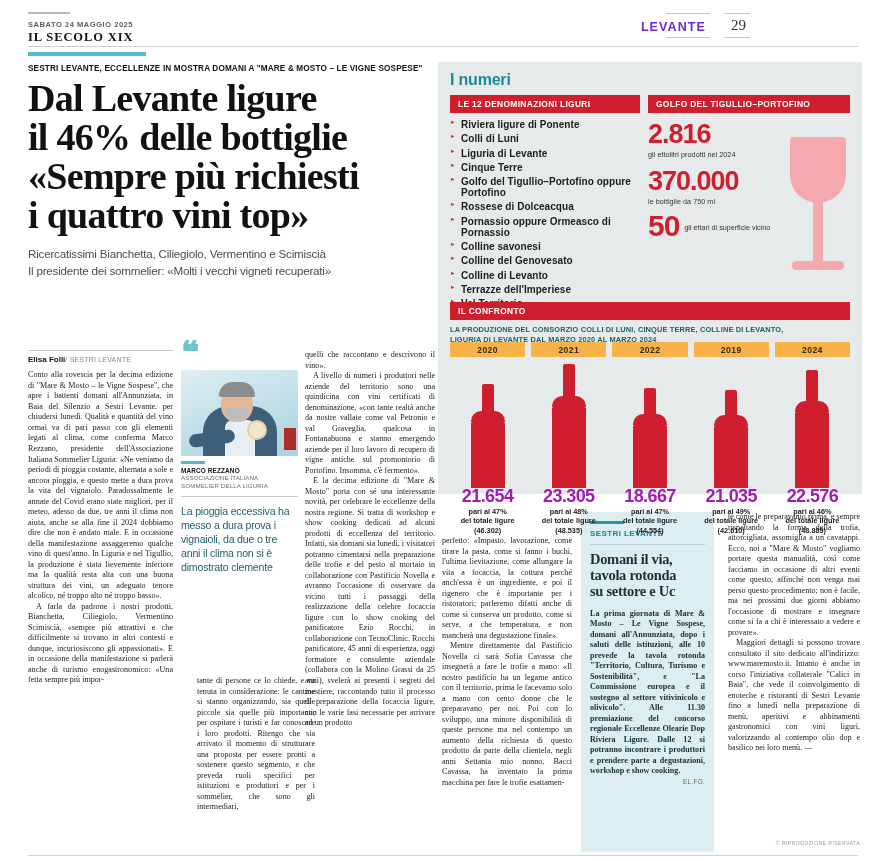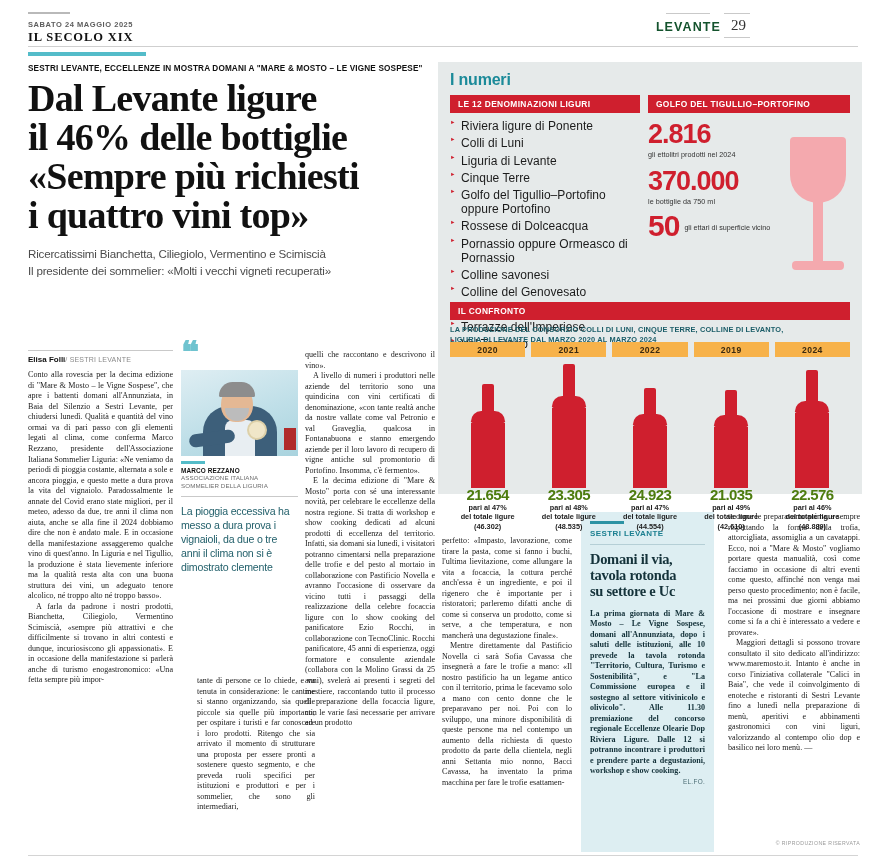--- a/index.html
+++ b/index.html
@@ -18,23 +18,23 @@
     position:absolute; left:28px; top:20px;
     font-family:"Liberation Sans", sans-serif;
     font-size:7.5px; letter-spacing:.55px; color:#5d5d5d; font-weight:600;
   }
   .mh-title {
     position:absolute; left:28px; top:30px;
     font-family:"Liberation Serif", serif;
     font-size:12.5px; font-weight:bold; letter-spacing:.9px; color:#111;
   }
   .mh-section {
-    position:absolute; right:47px; top:20px;
-    font-family:"Liberation Sans", sans-serif;
-    font-size:12.5px; font-weight:bold; letter-spacing:1.1px; color:#14532d;
+    position:absolute; right:62px; top:20px;
+    font-family:"Liberation Sans", sans-serif;
+    font-size:12.5px; font-weight:bold; letter-spacing:1.1px; color:#6d28d9;
   }
   .mh-pagenum {
     position:absolute; right:22px; top:17px;
     font-family:"Liberation Serif", serif;
     font-size:15px; color:#333;
   }
   .mh-pn-top { position:absolute; right:18px; top:13px; width:26px; height:1px; background:#c9c9c9; }
   .mh-pn-bot { position:absolute; right:18px; top:37px; width:26px; height:1px; background:#c9c9c9; }
   .mh-sec-top { position:absolute; right:58px; top:13px; width:44px; height:1px; background:#c9c9c9; }
   .mh-sec-bot { position:absolute; right:58px; top:37px; width:44px; height:1px; background:#c9c9c9; }
@@ -155,21 +155,21 @@
   .redbar {
     background:#cf1f2e; color:#fff;
     font-family:"Liberation Sans", sans-serif;
     font-size:8.4px; font-weight:bold; letter-spacing:.35px;
     padding:4px 8px;
   }
   .deno { position:absolute; left:12px; top:33px; width:190px; }
   .deno ul { list-style:none; margin-top:6px; }
   .deno li {
     font-family:"Liberation Sans", sans-serif;
-    font-size:12px; font-weight:normal; color:#1c1c1c;
+    font-size:10px; font-weight:bold; color:#1c1c1c;
     padding:0 0 3.3px 11px; position:relative; letter-spacing:.05px;
   }
   .deno li::before {
     content:"►"; position:absolute; left:0; top:0;
     color:#cf1f2e; font-size:5.6px; line-height:1.35;
   }
 
   .golfo { position:absolute; left:210px; top:33px; width:202px; }
   .g-num {
     font-family:"Liberation Sans", sans-serif;
@@ -210,21 +210,21 @@
   .bottle { position:relative; width:34px; }
   .b-neck { width:12px; background:#cf1f2e; margin:0 auto; border-radius:2px 2px 0 0; }
   .b-shoulder { width:34px; height:12px; background:#cf1f2e; margin:0 auto;
     border-radius:12px 12px 2px 2px; }
   .b-body { width:34px; background:#cf1f2e; margin:0 auto; }
 
   .bvals { position:absolute; left:12px; top:424px; width:400px; display:flex; gap:6px; }
   .bv { flex:1; text-align:center; }
   .bv-num {
     font-family:"Liberation Sans", sans-serif;
-    font-size:15px; font-weight:bold; color:#4d7c0f; letter-spacing:-0.6px;
+    font-size:18px; font-weight:bold; color:#a21caf; letter-spacing:-0.6px;
   }
   .bv-l1, .bv-l2, .bv-l3 {
     font-family:"Liberation Sans", sans-serif;
     font-size:7.3px; font-weight:bold; color:#1c1c1c; line-height:1.28;
   }
   .credit {
     position:absolute; right:26px; top:840px;
     font-family:"Liberation Sans", sans-serif;
     font-size:5.2px; color:#9a9a9a; letter-spacing:.4px;
   }
@@ -425,21 +425,21 @@
         <div class="bv-l2">del totale ligure</div>
         <div class="bv-l3">(46.302)</div>
       </div>
       <div class="bv">
         <div class="bv-num">23.305</div>
         <div class="bv-l1">pari al 48%</div>
         <div class="bv-l2">del totale ligure</div>
         <div class="bv-l3">(48.535)</div>
       </div>
       <div class="bv">
-        <div class="bv-num">24.923</div>
+        <div class="bv-num">18.667</div>
         <div class="bv-l1">pari al 47%</div>
         <div class="bv-l2">del totale ligure</div>
         <div class="bv-l3">(44.554)</div>
       </div>
       <div class="bv">
         <div class="bv-num">21.035</div>
         <div class="bv-l1">pari al 49%</div>
         <div class="bv-l2">del totale ligure</div>
         <div class="bv-l3">(42.610)</div>
       </div>

